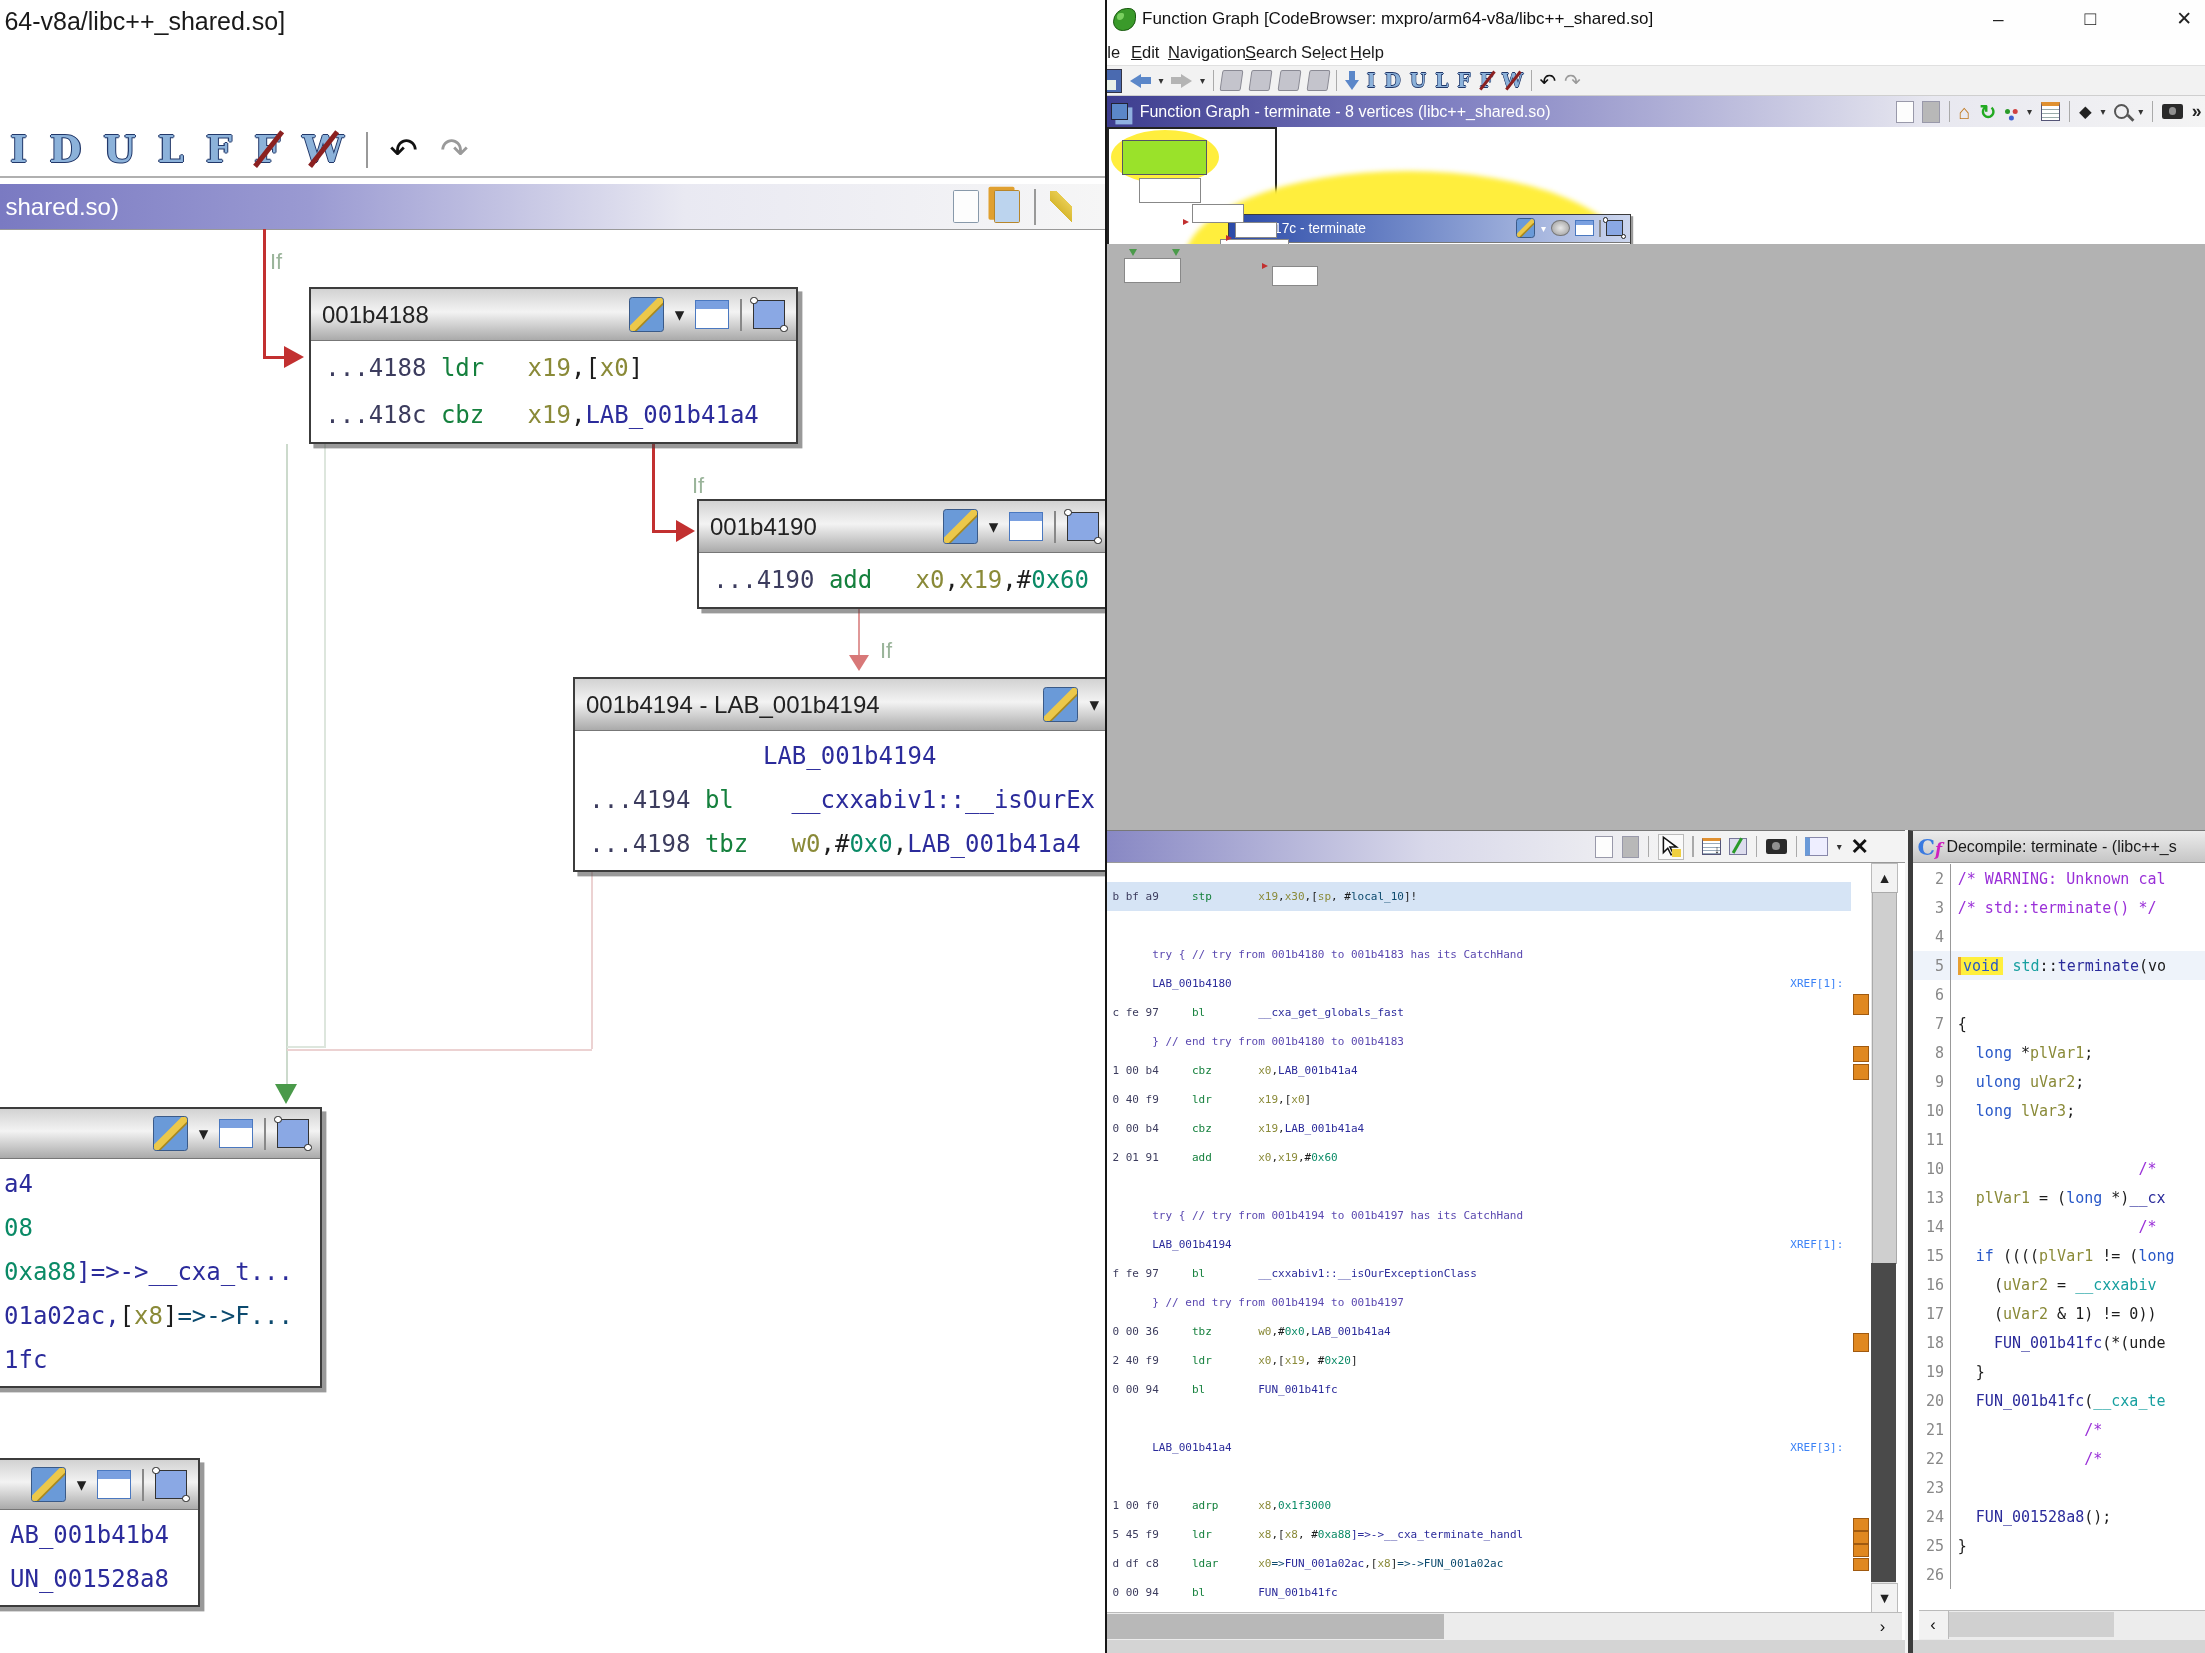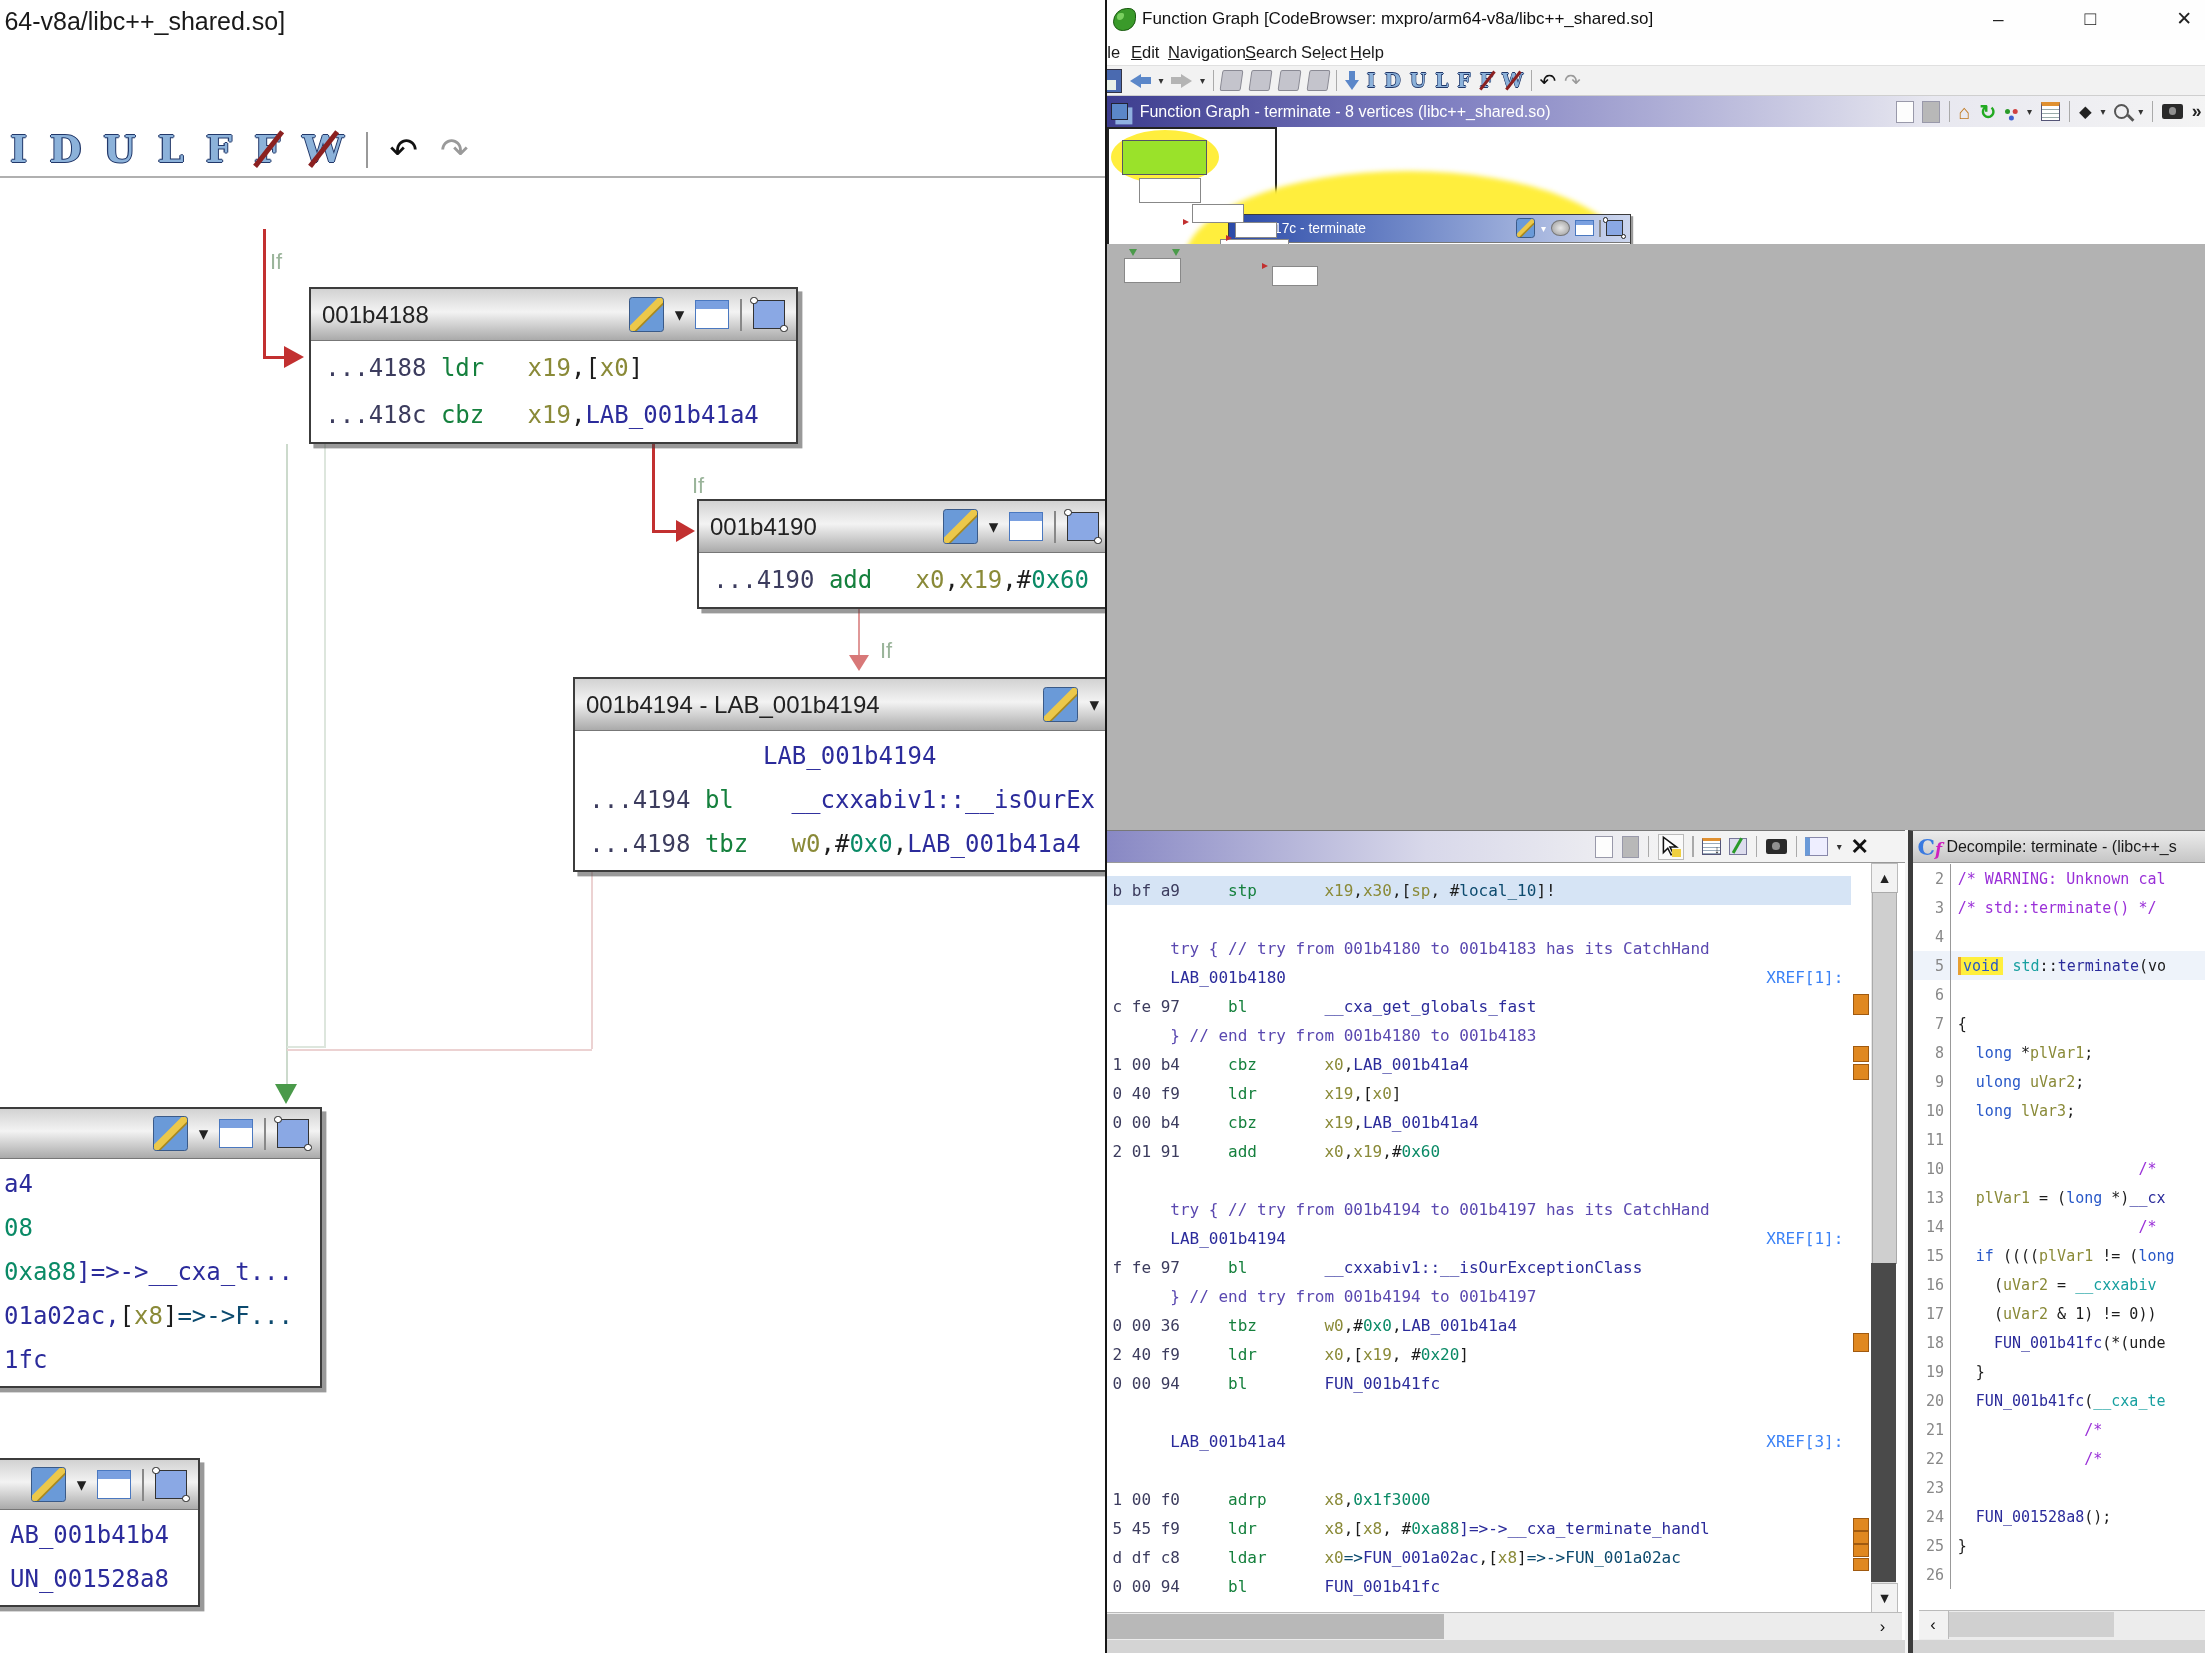--- a/index.html
+++ b/index.html
@@ -131,21 +131,21 @@
   .pg2.gray{background:#b8b8b8;}
   .cursorbtn{width:24px;height:24px;background:#fafafa;border:0.6px solid #bbb;position:relative;}
   .cursorbtn .ybox{position:absolute;right:1.7px;bottom:1.7px;width:8.8px;height:7.7px;background:#f0d040;}
   .tbl{width:16.5px;height:13.2px;border:1.1px solid #557;background:repeating-linear-gradient(180deg,#fff 0 2.2px,#9ab 2.2px 3.3px);}
   .tbl.or{border-top:3.9px solid #e09030;}
   .dn{font-size:11px;color:#222;margin-left:-6.6px;}
   .diff{width:16.5px;height:14.3px;background:#dde;border:1.1px solid #779;position:relative;}
   .diff::after{content:"";position:absolute;left:6.6px;top:-2.2px;width:2.8px;height:16.5px;background:#2a9a2a;transform:rotate(30deg);}
   .lstico{width:16.5px;height:16.5px;background:#eef;border:1.1px solid #88a;border-left:5.5px solid #6a9ad8;}
   .xclose{font-size:22px;color:#111;font-weight:bold;line-height:1;}
-  #lst-rows{position:absolute;left:0;top:32px;width:744px;font-family:"DejaVu Sans Mono", monospace;font-size:16px;padding-top:13px;}
+  #lst-rows{position:absolute;left:0;top:32px;width:744px;font-family:"DejaVu Sans Mono", monospace;font-size:11px;padding-top:19px;}
   .lrow{height:29px;display:flex;align-items:center;padding:0 7.7px 0 5.5px;white-space:pre;}
   .lrow.hl{background:#d6e4f5;}
   #lst-markers{left:744px;top:32px;width:20px;height:749px;}
   .mk{position:absolute;left:2.2px;width:14.3px;background:#e08820;border:1.1px solid #a05a10;}
   #lst-vscroll{left:764px;top:32px;width:25px;height:749px;background:#e6e6e6;}
   .sbtn{position:absolute;left:0;width:25px;height:27.6px;background:#f2f2f2;border:0.6px solid #bbb;color:#222;
         display:flex;align-items:center;justify-content:center;font-size:14.3px;}
   #lst-thumb{position:absolute;left:1.1px;top:29px;width:23px;height:370px;background:#cfcfcf;border:0.6px solid #aaa;}
   #lst-dark{position:absolute;left:0;top:400px;width:25px;height:319px;background:#4a4a4a;}
   #lst-hscroll{left:0;top:781px;width:795px;height:29px;background:#ececec;border-top:0.6px solid #bbb;}
@@ -187,20 +187,29 @@
           <span class="tb-letter">F</span>
           <span class="tb-letter">F<span class="slash"></span></span>
           <span class="tb-letter">W<span class="slash"></span></span>
         </span>
       <span class="tsep"></span>
       <span class="undo">↶</span>
       <span class="redo">↷</span>
     </div>
     <div id="ltbline" class="abs"></div>
 
+    <div id="lheader" class="abs">
+      <span class="htxt">shared.so)</span>
+      <span style="margin-left:auto;display:flex;align-items:center;gap:14.3px;padding-right:33px;">
+        <span class="pg"></span>
+        <span class="pg paste"></span>
+        <span class="tsep"></span>
+        <span class="pencil"></span>
+      </span>
+    </div>
 
     <div class="vline abs" style="left:263px;top:229px;width:2.8px;height:130px;background:#c23030;"></div>
     <div class="hline abs" style="left:263px;top:356px;width:24px;height:2.8px;background:#c23030;"></div>
     <div class="tri abs" style="left:284px;top:346px;border-top:11.6px solid transparent;border-bottom:11.6px solid transparent;border-left:20px solid #c23030;"></div>
     <div class="iflabel abs" style="left:270px;top:249px;font-size:22px;">If</div>
 
     <div class="vline abs" style="left:286px;top:444px;width:1.7px;height:642px;background:#ccdacc;"></div>
     <div class="vline abs" style="left:324px;top:444px;width:1.7px;height:603px;background:#dde6dd;"></div>
     <div class="hline abs" style="left:287px;top:1046px;width:39px;height:1.7px;background:#dde6dd;"></div>
     <div class="vline abs" style="left:591px;top:867px;width:1.7px;height:182px;background:#ecd2d2;"></div>

